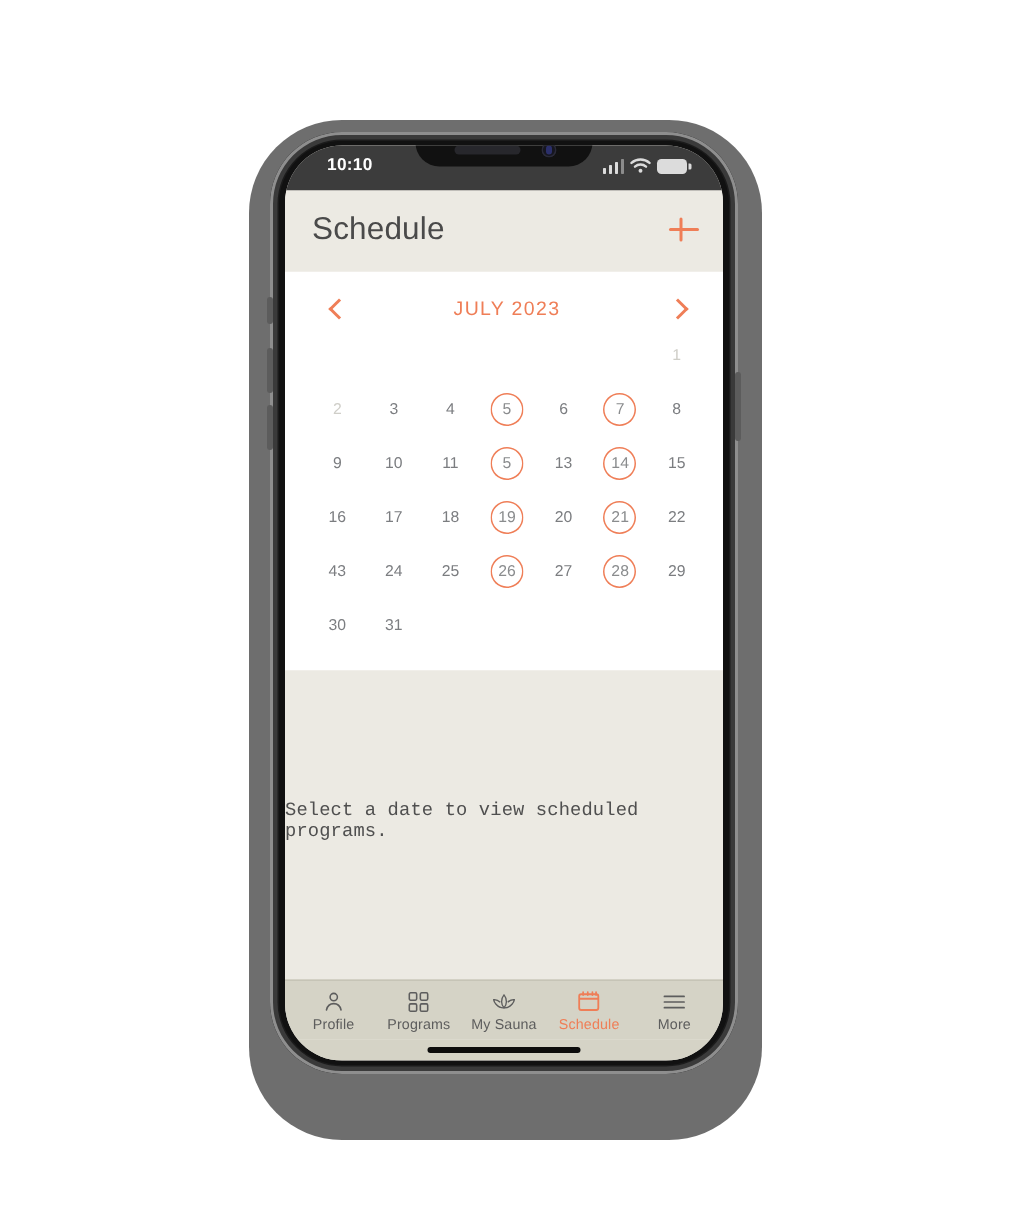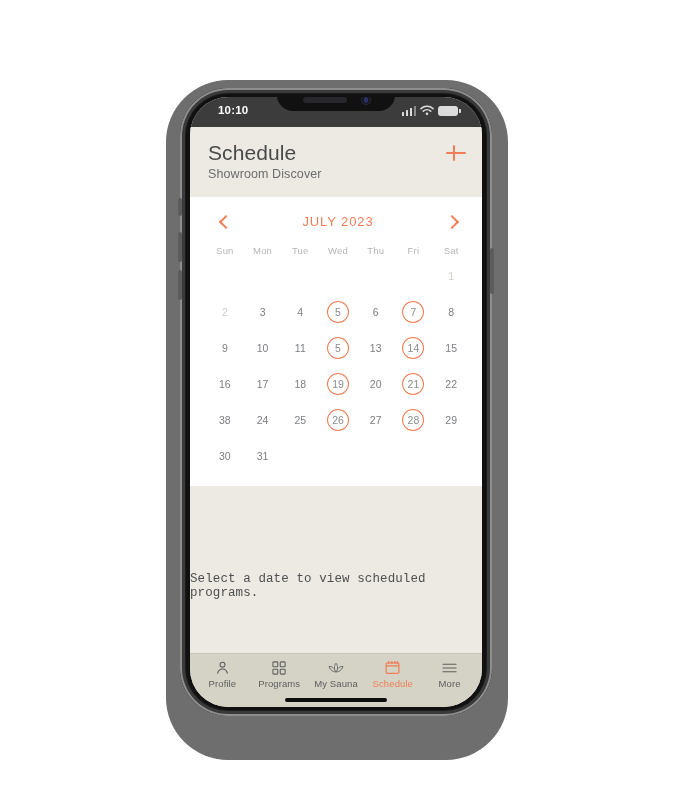--- a/index.html
+++ b/index.html
@@ -222,40 +222,30 @@
             <path d="M1 3.6a9 9 0 0 1 12 0" fill="none" stroke="#dcdcdc" stroke-width="1.6" stroke-linecap="round"></path>
             <path d="M3.3 6.1a5.6 5.6 0 0 1 7.4 0" fill="none" stroke="#dcdcdc" stroke-width="1.6" stroke-linecap="round"></path>
             <circle cx="7" cy="8.8" r="1.3" fill="#dcdcdc"></circle>
           </svg>
           <span class="batt"></span>
         </div>
       </div>
 
       <div class="app-header">
         <div class="app-title">Schedule</div>
-        <div class="app-subtitle">Showroom Discover</div>
         <div class="add-btn"></div>
       </div>
 
       <div class="cal-card">
         <div class="cal-nav">
           <div class="chev prev"></div>
           <div class="cal-month">JULY 2023</div>
           <div class="chev next"></div>
         </div>
 
-        <div class="dow-row">
-          <div class="dow">Sun</div>
-          <div class="dow">Mon</div>
-          <div class="dow">Tue</div>
-          <div class="dow">Wed</div>
-          <div class="dow">Thu</div>
-          <div class="dow">Fri</div>
-          <div class="dow">Sat</div>
-        </div>
 
         <div id="cal-grid">
             <div class="week-row">
               <div class="cell">
                 <span class="day empty"></span>
               </div>
               <div class="cell">
                 <span class="day empty"></span>
               </div>
               <div class="cell">
@@ -338,21 +328,21 @@
               </div>
               <div class="cell">
                 <span class="day marked">21</span>
               </div>
               <div class="cell">
                 <span class="day">22</span>
               </div>
             </div>
             <div class="week-row">
               <div class="cell">
-                <span class="day">38</span>
+                <span class="day">43</span>
               </div>
               <div class="cell">
                 <span class="day">24</span>
               </div>
               <div class="cell">
                 <span class="day">25</span>
               </div>
               <div class="cell">
                 <span class="day marked">26</span>
               </div>

